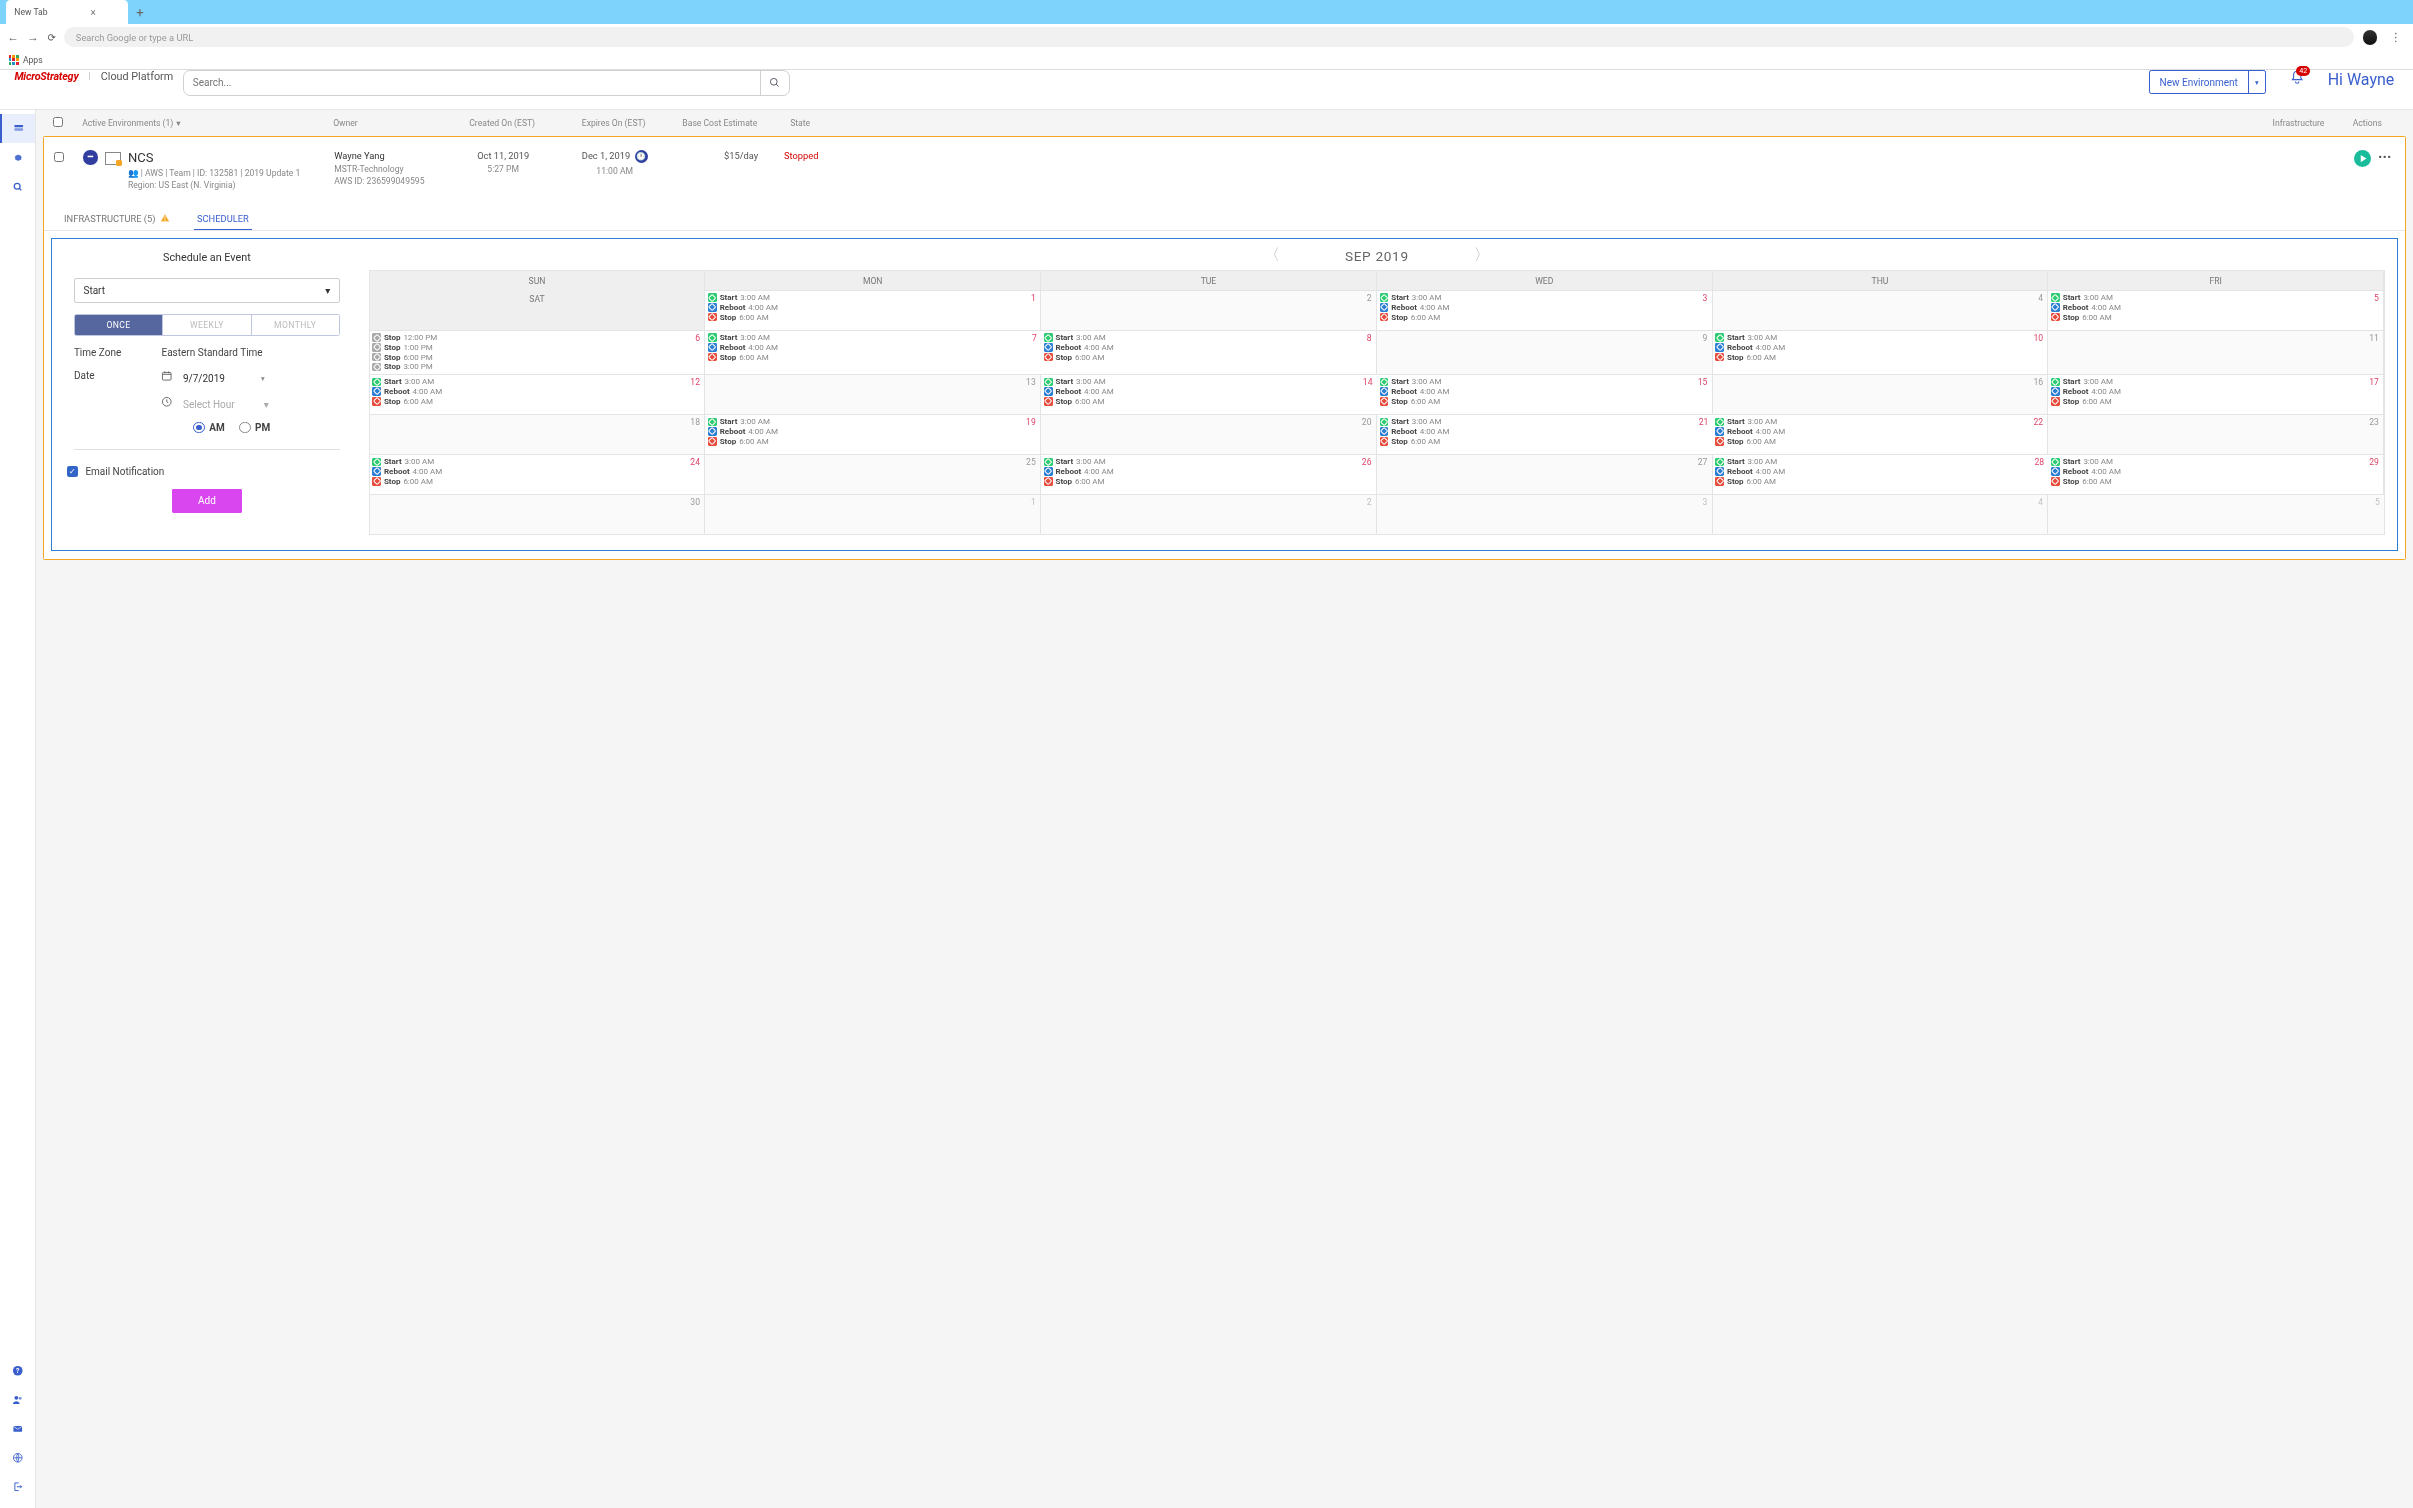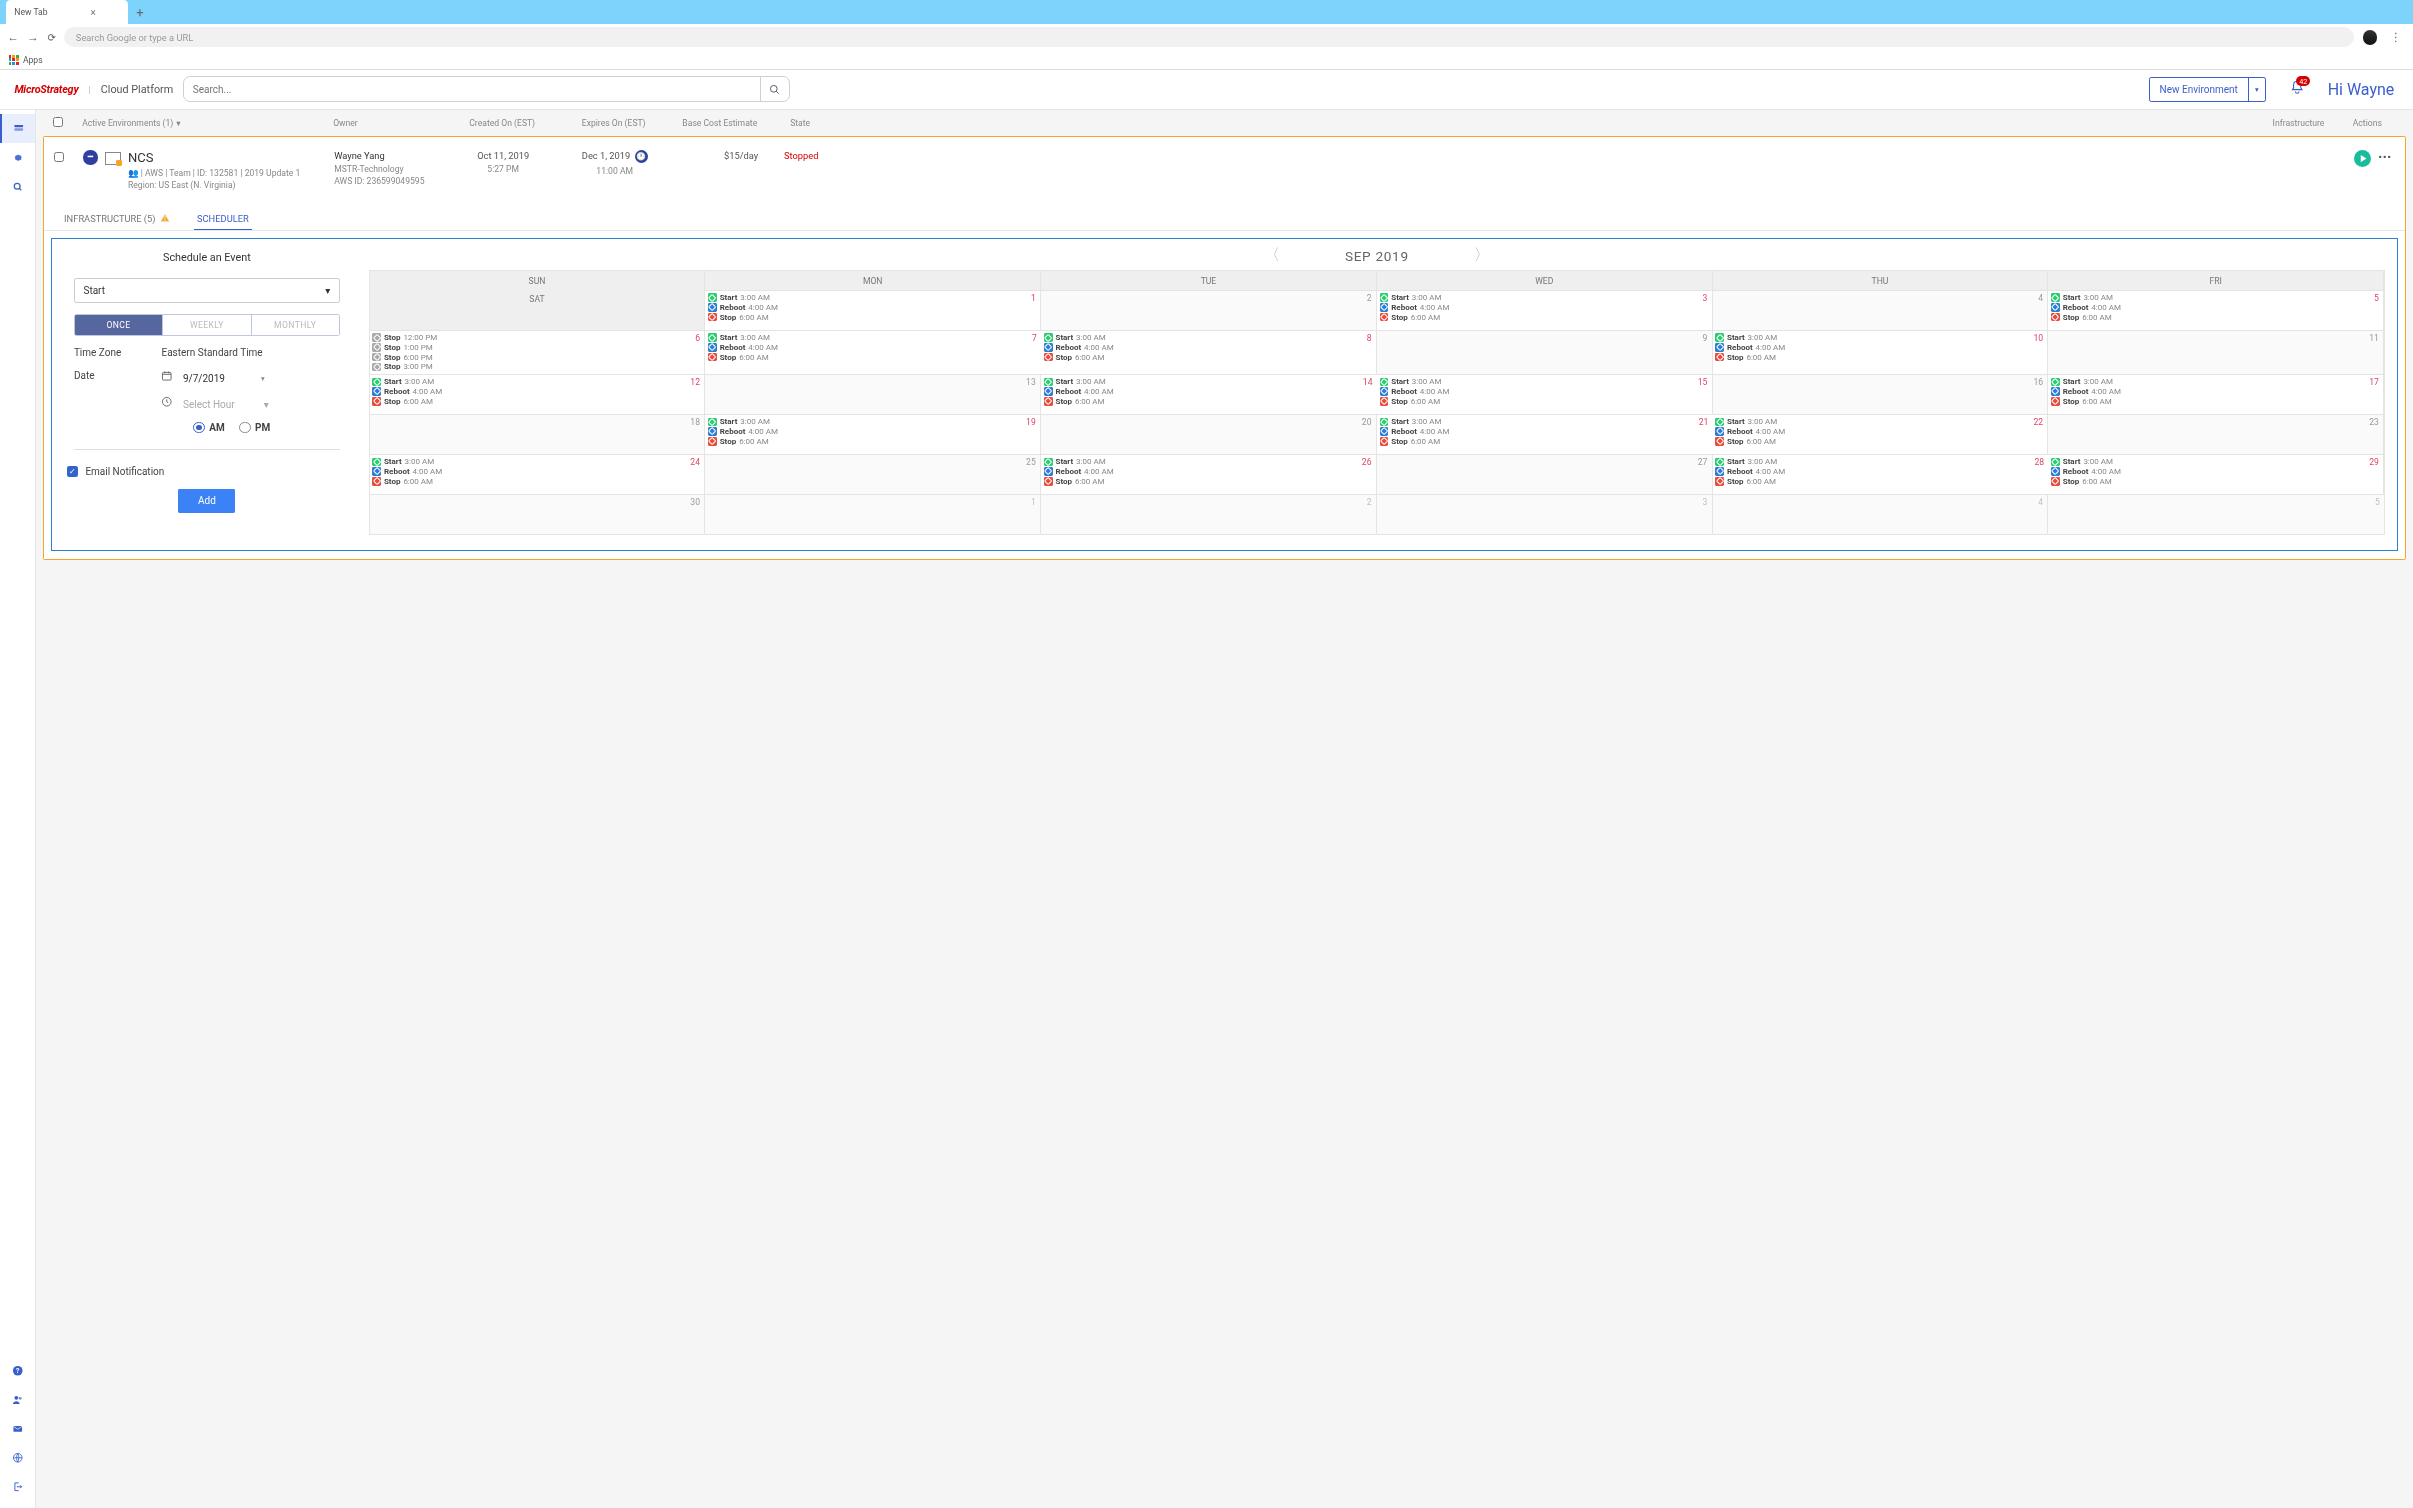--- a/index.html
+++ b/index.html
@@ -17,21 +17,21 @@
   .omnibox { flex: 1; background: #f1f1f1; border-radius: 10px; height: 20px; display: flex; align-items: center; padding: 0 11.5px; color: #9a9a9a; font-size: 9.3px; }
   .browser-avatar { width: 14.4px; height: 14.4px; border-radius: 50%; background: linear-gradient(#333,#111); }
   .browser-menu { color: #666; font-size: 11.5px; padding: 0 4.3px; cursor: pointer; }
   .bookmarks-bar { background: #fff; border-bottom: 0.7px solid #ddd; display: flex; align-items: center; padding: 4.3px 8.6px; gap: 4.3px; font-size: 8.6px; color: #555; }
   .apps-icon { width: 10px; height: 10px; display: grid; grid-template-columns: repeat(3,2.9px); grid-template-rows: repeat(3,2.9px); gap: 0.7px; }
   .apps-icon span:nth-child(1){background:#d23;} .apps-icon span:nth-child(2){background:#f90;} .apps-icon span:nth-child(3){background:#3a5;}
   .apps-icon span:nth-child(4){background:#29c;} .apps-icon span:nth-child(5){background:#d23;} .apps-icon span:nth-child(6){background:#f90;}
   .apps-icon span:nth-child(7){background:#3a5;} .apps-icon span:nth-child(8){background:#29c;} .apps-icon span:nth-child(9){background:#d23;}
 
   
-  .app-header { display: flex; align-items: center; height: 40px; padding: 0 14.4px; gap: 10px; border-bottom: 0.7px solid #e6e6e6; background: #fff; }
+  .app-header { display: flex; align-items: flex-start; height: 40px; padding: 0 14.4px; gap: 10px; border-bottom: 0.7px solid #e6e6e6; background: #fff; }
   .brand-logo { color: #d50000; font-weight: 700; font-style: italic; font-size: 10.8px; letter-spacing: -0.2px; }
   .brand-sep { color: #bbb; }
   .brand-sub { color: #555; font-size: 10.8px; }
   .header-search { flex: 0 0 607px; border: 0.7px solid #d0d0d0; border-radius: 7px; height: 26px; display: flex; align-items: center; overflow: hidden; }
   .header-search input { flex: 1; border: none; outline: none; padding: 0 8.6px; font-size: 10px; color: #333; }
   .header-search-btn { width: 29px; height: 100%; border-left: 0.7px solid #d0d0d0; display: flex; align-items: center; justify-content: center; color: #556; cursor: pointer; }
   .new-env { border: 0.7px solid #3a5fcd; border-radius: 2.2px; height: 24.4px; display: flex; align-items: center; overflow: hidden; color: #3a5fcd; }
   .new-env-main { padding: 0 10px; font-size: 10px; cursor: pointer; }
   .new-env-drop { border-left: 0.7px solid #3a5fcd; width: 17px; display: flex; align-items: center; justify-content: center; height: 100%; cursor: pointer; font-size: 7.2px; }
   .bell-wrap { position: relative; color: #3a5fcd; font-size: 14.4px; cursor: pointer; margin-left: 14.4px; }
@@ -109,21 +109,21 @@
   .date-dd .caret { color: #888; font-size: 7.2px; }
   .hour-dd { color: #aaa; display: flex; align-items: center; gap: 29px; cursor: pointer; }
   .ampm-row { display: flex; gap: 14.4px; align-items: center; margin-left: 32px; font-weight: bold; }
   .radio { display: flex; align-items: center; gap: 4.3px; font-size: 10px; color: #444; cursor: pointer; }
   .radio-circle { width: 11.5px; height: 11.5px; border: 1.4px solid #3a5fcd; border-radius: 50%; display: flex; align-items: center; justify-content: center; }
   .radio-circle.unchecked { border-color: #888; }
   .radio-circle .dot { width: 5.7px; height: 5.7px; border-radius: 50%; background: #3a5fcd; }
   .divider-line { height: 0.7px; background: #e0e0e0; margin: 4.3px 0; }
   .notif-row { display: flex; align-items: center; gap: 7.2px; font-size: 10px; color: #444; margin-left: -7.2px; }
   .checkbox { width: 11.5px; height: 11.5px; border-radius: 2.2px; background: #3365c9; display: flex; align-items: center; justify-content: center; color: #fff; font-size: 8px; }
-  .add-btn { align-self: center; background: #3b82f6; color: #fff; border: none; height: 24.4px; width: 57px; border-radius: 1.4px; font-size: 10px; cursor: pointer; }
+  .add-btn { align-self: center; background: #d946ef; color: #fff; border: none; height: 24.4px; width: 70px; border-radius: 1.4px; font-size: 10px; cursor: pointer; }
 
   
   .calendar { flex: 1; padding: 1.4px 11.5px 0 0; }
   .cal-head { display: flex; align-items: center; justify-content: center; gap: 65px; font-size: 13px; color: #888; margin-bottom: 4.3px; }
   .cal-nav { color: #bbb; cursor: pointer; font-size: 16px; }
   .cal-month { letter-spacing: 0.7px; font-size: 13.6px; color: #666; }
   .cal-grid { display: grid; grid-template-columns: repeat(6, 1fr); border: 0.7px solid #e4e4e4; }
   .cal-dow { background: #efefef; text-align: center; padding: 4.3px 0; font-size: 8.6px; color: #777; border-right: 0.7px solid #e4e4e4; }
   .cal-dow:last-child { border-right: none; }
   .cal-cell { border-right: 0.7px solid #e4e4e4; border-top: 0.7px solid #e4e4e4; min-height: 40px; padding: 2.2px 2.9px; position: relative; font-size: 8px; }

